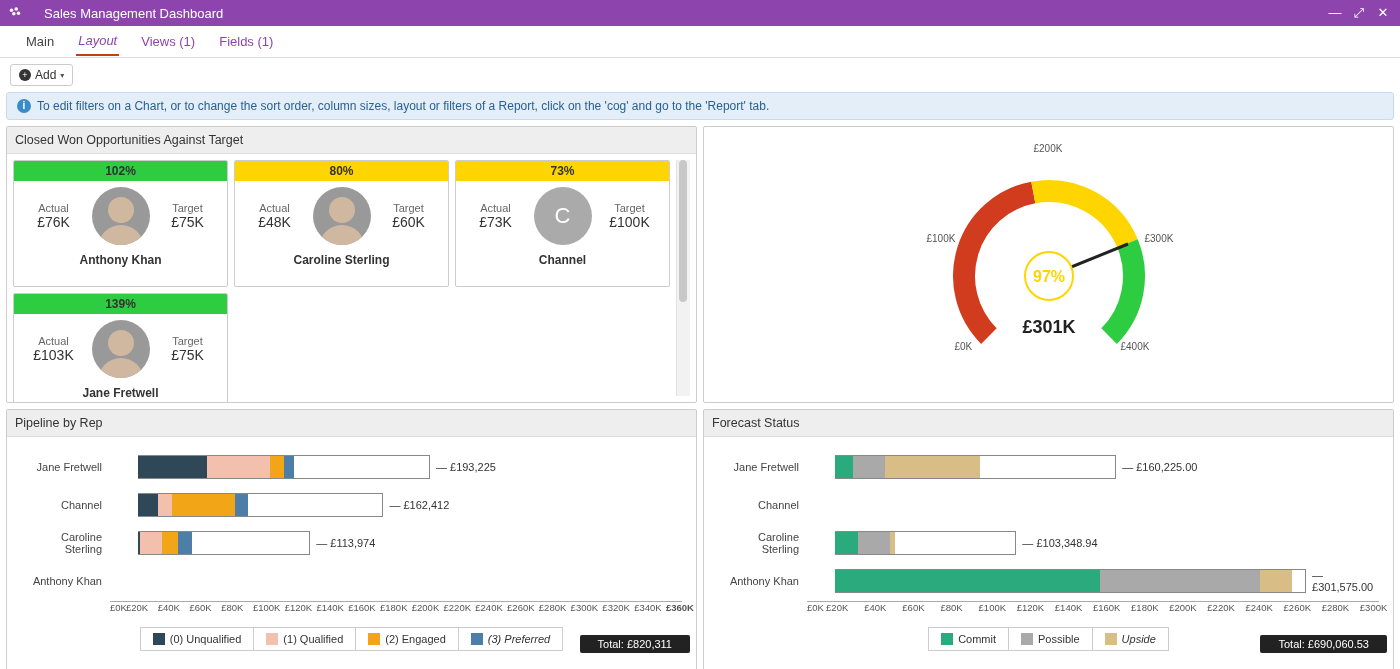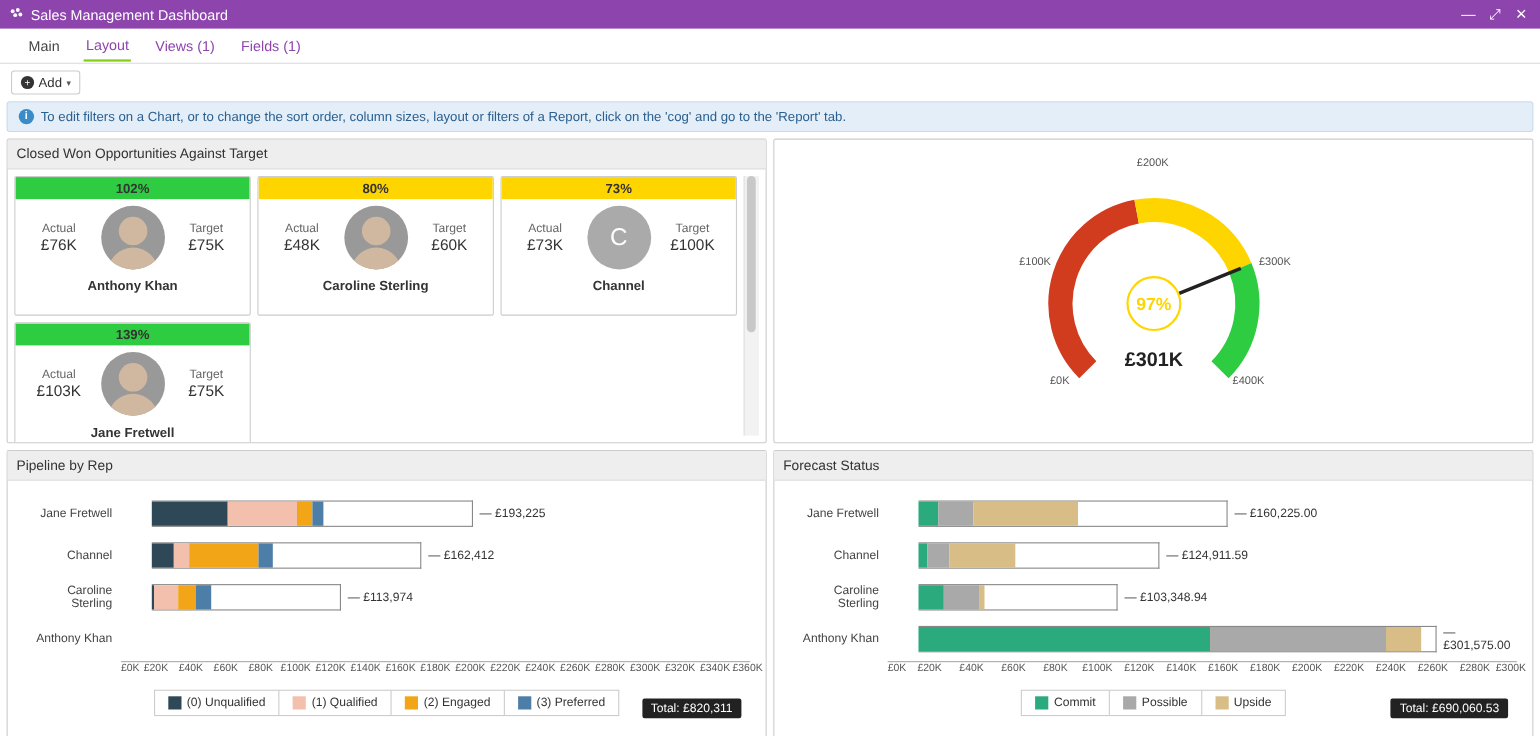--- a/index.html
+++ b/index.html
@@ -1,25 +1,25 @@
 <!DOCTYPE html>
 <html><head>
 <meta charset="utf-8">
 <style>
   * { box-sizing: border-box; margin: 0; padding: 0; }
   body { font-family: "Segoe UI", Arial, sans-serif; font-size: 12px; color: #333; background: #fff; width: 1400px; }
-  .titlebar { background: #8e44ad; color: #fff; height: 26px; display: flex; align-items: center; padding: 0 8px; }
+  .titlebar { background: #8e44ad; color: #fff; height: 26px; display: flex; align-items: center; padding: 0 8px; gap: 16px; }
   .titlebar .app-icon { margin-right: 6px; font-size: 14px; }
   .titlebar .title-text { font-size: 13px; flex: 1; }
   .titlebar .win-btns { display: flex; gap: 6px; }
   .titlebar .win-btn { width: 18px; text-align: center; font-size: 13px; cursor: pointer; }
   .tabs { display: flex; align-items: center; height: 32px; border-bottom: 1px solid #ddd; padding-left: 24px; gap: 20px; font-size: 13px; }
   .tabs .tab { color: #8e44ad; cursor: pointer; padding: 6px 2px; }
   .tabs .tab.plain { color: #444; }
-  .tabs .tab.active { border-bottom: 2px solid #84cc16; }
+  .tabs .tab.active { border-bottom: 2px solid #c2410c; font-style: italic; }
   .toolbar { padding: 6px 10px; display: flex; align-items: center; }
   .add-btn { display: flex; align-items: center; gap: 4px; border: 1px solid #ccc; border-radius: 3px; padding: 3px 8px; font-size: 12px; cursor: pointer; background: #fff; }
   .add-btn .plus { display:inline-block; width:12px; height:12px; border-radius: 6px; background:#333; color:#fff; font-size:9px; text-align:center; line-height:12px; }
   .infobar { background: #e3eef8; border: 1px solid #c8dbec; color: #2a5f8f; padding: 6px 10px; margin: 0 6px 6px 6px; border-radius: 3px; display:flex; align-items:center; gap:6px; font-size:12px; }
   .info-icon { display:inline-block; width:14px; height:14px; border-radius:7px; background:#3a8cc9; color:#fff; font-size:10px; text-align:center; line-height:14px; font-weight:bold; }
   .grid { display:grid; grid-template-columns: 1fr 1fr; grid-auto-rows: auto; gap:6px; padding:0 6px 6px 6px; }
   .panel { border:1px solid #ccc; border-radius:2px; }
   .panel-head { background:#eee; padding:6px 8px; font-size:12.5px; color:#333; border-bottom:1px solid #ddd; }
   .panel-body { padding:6px; position:relative; min-height: 240px; }
 
@@ -49,25 +49,25 @@
   
   .barchart { padding:4px 8px 8px 8px; }
   .bar-row { display:flex; align-items:center; height:36px; margin:2px 0; }
   .bar-row .cat { width:85px; text-align:right; font-size:11px; color:#444; padding-right:4px; }
   .bar-row .bar-area { flex:1; position:relative; height:26px; display:flex; align-items:center;margin-left:32px; }
   .bar-row .segs { display:flex; height:24px; border:1px solid #888; border-left:none; }
   .bar-row .segs .seg { height:100%; }
   .bar-row .value-lbl { font-size:11px; color:#333; margin-left:6px; }
   .axis-line { border-top:1px solid #aaa; margin-left:89px; }
   .x-ticks { display:flex; margin-left:89px; font-size:9.5px; color:#555; }
-  .x-ticks span { display:inline-block; text-align:center; }
-  .total-badge { position:absolute; right:22px; background:#222; color:#fff; font-size:11px; padding:3px 8px; border-radius:2px; }
+  .x-ticks span { display:inline-block; }
+  .total-badge { position:absolute; right:6px; background:#222; color:#fff; font-size:11px; padding:3px 18px; border-radius:2px; }
   .legend-box { display:flex; justify-content:center; gap:0; margin:6px auto 2px auto; border:1px solid #ccc; width:fit-content; font-size:11px; }
   .legend-item { display:flex; align-items:center; gap:5px; padding:5px 12px; border-right:1px solid #ccc; }
-  .legend-item:last-child { border-right:none; }
+  .legend-item:last-child { border-right:none;font-style:italic; }
   .sw { width:12px; height:12px; display:inline-block; }
   .bluegray { background:#2f4858; }
   .pink   { background:#f4c0ae; }
   .orange { background:#f2a516; }
   .steel  { background:#4d7ea8; }
   .teal   { background:#2baa7e; }
   .gray   { background:#a9a9a9; }
   .tan    { background:#d8bd86; }
 </style>
 </head>
@@ -264,21 +264,21 @@
             <span style="width:5.556%;">£160K</span>
             <span style="width:5.556%;">£180K</span>
             <span style="width:5.556%;">£200K</span>
             <span style="width:5.556%;">£220K</span>
             <span style="width:5.556%;">£240K</span>
             <span style="width:5.556%;">£260K</span>
             <span style="width:5.556%;">£280K</span>
             <span style="width:5.556%;">£300K</span>
             <span style="width:5.556%;">£320K</span>
             <span style="width:5.556%;">£340K</span>
-            <span style="width:2.778%;text-align:left;">£360K</span>
+            <span style="width:2.778%;text-align:left;font-weight:bold;">£360K</span>
           </div>
         </div>
       <div class="total-badge" style="bottom:44px;">Total: £820,311</div>
       <div class="legend-box" id="pipeline-legend">
           <div class="legend-item">
             <span class="sw bluegray"></span>
             <span>(0) Unqualified</span>
           </div>
           <div class="legend-item">
             <span class="sw pink"></span>
@@ -306,28 +306,20 @@
               <div class="segs" style="width:51.69%">
                 <div class="seg" style="width:6.45%;background:#2baa7e;"></div>
                 <div class="seg" style="width:11.29%;background:#a9a9a9;"></div>
                 <div class="seg" style="width:33.94%;background:#d8bd86;"></div>
               </div>
               <span class="value-lbl">— £160,225.00</span>
             </div>
           </div>
           <div class="bar-row">
             <div class="cat">Channel</div>
-            <div class="bar-area">
-              <div class="segs" style="width:40.29%">
-                <div class="seg" style="width:3.87%;background:#2baa7e;"></div>
-                <div class="seg" style="width:9.03%;background:#a9a9a9;"></div>
-                <div class="seg" style="width:27.39%;background:#d8bd86;"></div>
-              </div>
-              <span class="value-lbl">— £124,911.59</span>
-            </div>
           </div>
           <div class="bar-row">
             <div class="cat">Caroline Sterling</div>
             <div class="bar-area">
               <div class="segs" style="width:33.34%">
                 <div class="seg" style="width:12.90%;background:#2baa7e;"></div>
                 <div class="seg" style="width:17.74%;background:#a9a9a9;"></div>
                 <div class="seg" style="width:2.69%;background:#d8bd86;"></div>
               </div>
               <span class="value-lbl">— £103,348.94</span>

